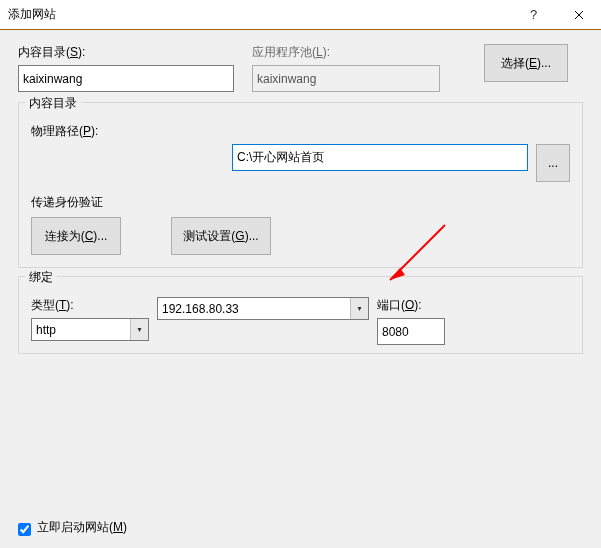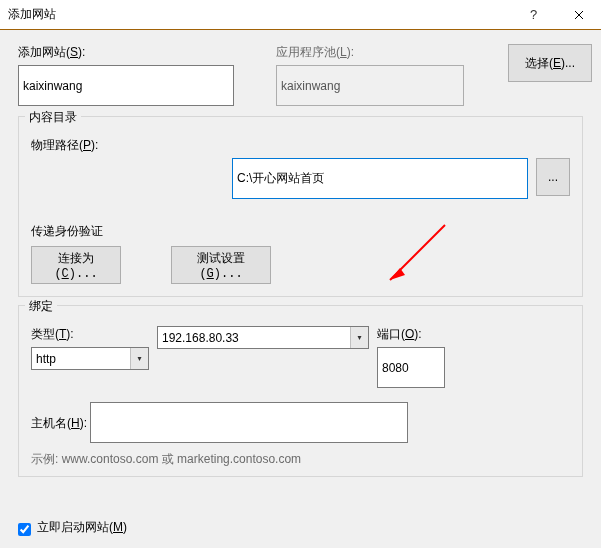--- a/index.html
+++ b/index.html
@@ -23,25 +23,25 @@
     .titlebar .win-btn {
       width: 45px; height: 30px;
       display: flex; align-items: center; justify-content: center;
       font-size: 14px; color: #333;
     }
     .titlebar .help-btn { font-size: 13px; }
     .content { padding: 14px 18px 10px 18px; background: #f0f0f0; }
     .row { display: flex; gap: 18px; margin-bottom: 6px; }
     .col { display: flex; flex-direction: column; }
     .col-name { flex: 0 0 216px; }
-    .col-pool { flex: 0 0 188px; margin-left: 24px; }
+    .col-pool { flex: 0 0 188px; }
     .col-btn { flex: 0 0 110px; display: flex; align-items: flex-end; }
     label.fld { color: #000; margin-bottom: 4px; }
     input[type="text"] {
-      height: 41px;
+      height: 27px;
       border: 1px solid #7a7a7a;
       background: #fff;
       padding: 0 4px;
       font-size: 12px;
       font-family: inherit;
     }
     input.readonly {
       background: #f0f0f0;
       border: 1px solid #adadad;
       color: #555;
@@ -71,21 +71,21 @@
     }
     .content-dir-box { margin-bottom: 8px; }
     .path-row { display: flex; gap: 8px; justify-content: flex-end; }
     .path-row input {
       width: 296px;
       border: 1px solid #0078d7;
       outline: 1px solid #0078d7;
       outline-offset: -1px;
     }
     .browse-btn { width: 34px; min-width: 34px; }
-    .auth-section { margin-top: 24px; font-family: Liberation Mono, monospace; }
+    .auth-section { margin-top: 12px; }
     .auth-label { margin-bottom: 6px; }
     .btn-row { display: flex; gap: 50px; }
     .btn-connectas { width: 90px; }
     .btn-test { width: 100px; }
     .binding-box { margin-top: 6px; padding-bottom: 8px; }
     .binding-row { display: flex; gap: 8px; }
     .binding-col { display: flex; flex-direction: column; }
     .type-col { width: 118px; }
     .ip-col { width: 212px; }
     .port-col { width: 68px; }
@@ -134,21 +134,21 @@
         <line x1="1" y1="1" x2="9" y2="9" stroke="#000" stroke-width="1"></line>
         <line x1="9" y1="1" x2="1" y2="9" stroke="#000" stroke-width="1"></line>
       </svg>
   </div>
 </div>
 
 <div class="content">
 
   <div class="row">
     <div class="col col-name">
-      <label class="fld"><span>添加网站(</span><span class="underline">S</span><span>):</span></label>
+      <label class="fld"><span>内容目录(</span><span class="underline">S</span><span>):</span></label>
       <input type="text" value="kaixinwang" style="">
     </div>
     <div class="col col-pool">
       <label class="fld" style="color:#6b6b6b"><span>应用程序池(</span><span class="underline">L</span><span>):</span></label>
       <input type="text" class="readonly" readonly="" value="kaixinwang" style="">
     </div>
     <div class="col col-btn">
       <button class="btn"><span>选择(</span><span class="underline">E</span><span>)...</span></button>
     </div>
   </div>
@@ -184,25 +184,20 @@
           <span>192.168.80.33</span>
           <div class="arrow">▾</div>
         </div>
       </div>
       <div class="binding-col port-col">
         <label class="fld"><span>端口(</span><span class="underline">O</span><span>):</span></label>
         <input type="text" value="8080" style="">
       </div>
     </div>
 
-    <div class="host-section">
-      <label class="fld"><span>主机名(</span><span class="underline">H</span><span>):</span></label>
-      <input type="text" class="host-input" value="" style="">
-      <div class="example">示例: www.contoso.com 或 marketing.contoso.com</div>
-    </div>
   </div>
 
 </div>
 
 <svg class="arrow-overlay" style="left:380px; top:220px" width="70" height="70">
   <line x1="65" y1="5" x2="10" y2="60" stroke="#ff0000" stroke-width="2"></line>
   <polygon points="10,60 20,48 25,55" fill="#ff0000"></polygon>
 </svg>
 
 <div class="footer">

